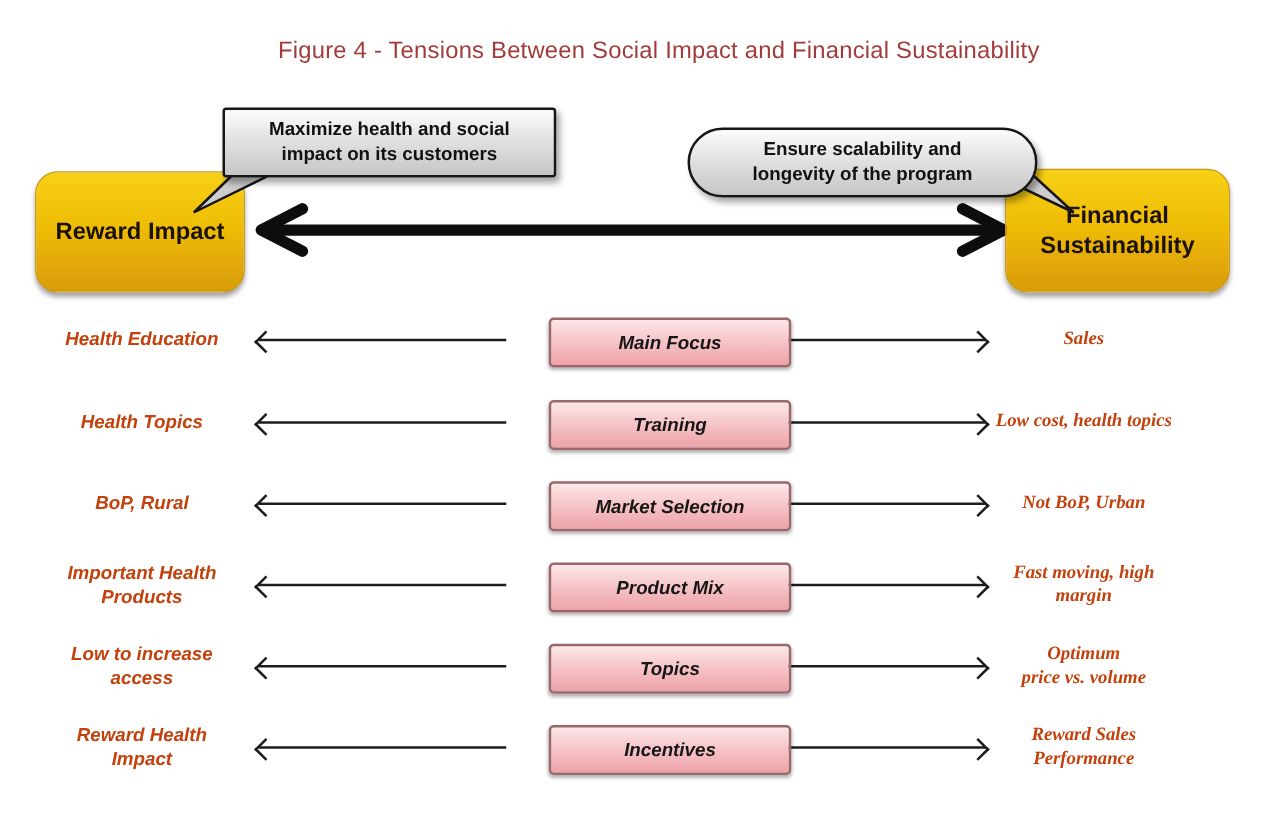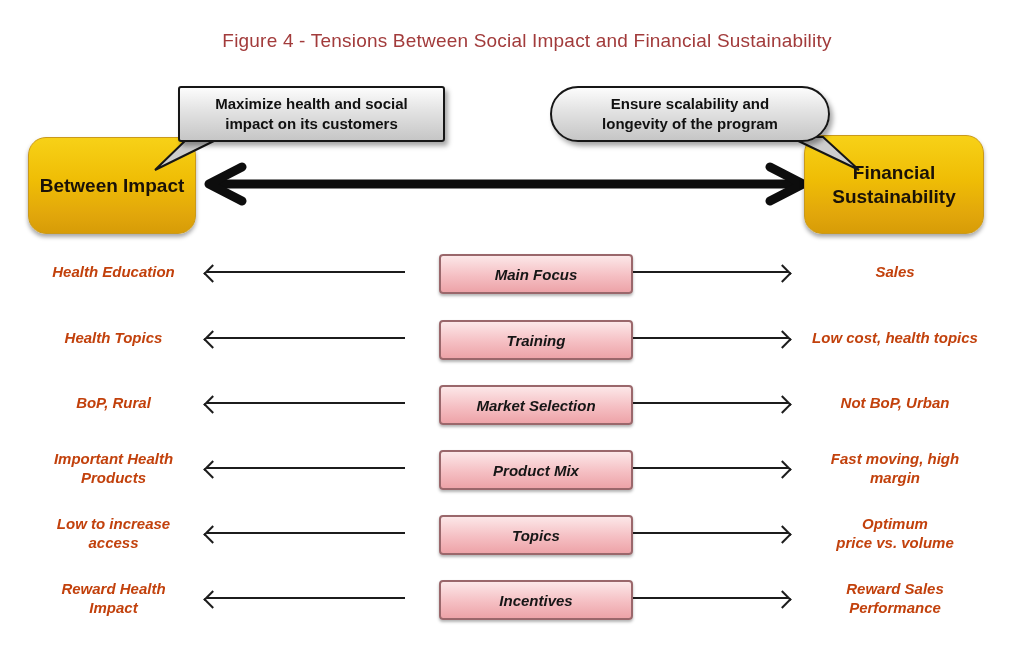--- a/index.html
+++ b/index.html
@@ -15,21 +15,21 @@
   .bubble{
     position:absolute;z-index:4;
     background:linear-gradient(#fcfcfc,#e2e2e2 45%,#c6c6c6);
     border:2px solid #161616;border-radius:3px;
     box-shadow:3px 4px 5px rgba(0,0,0,.35);
     display:flex;align-items:center;justify-content:center;
     font-weight:bold;font-size:15px;color:#111;
     text-align:center;white-space:pre-line;line-height:1.35;
   }
   .bubble-left{left:178px;top:86px;width:263px;height:52px;}
-  .bubble-right{left:550px;top:86px;width:276px;height:52px;border-radius:28px;}
+  .bubble-right{left:550px;top:102px;width:276px;height:52px;border-radius:28px;}
   .bubble-tail{position:absolute;z-index:3;}
   .bubble-tail-left{left:152px;top:136px;}
   .bubble-tail-right{left:785px;top:136px;}
 
   
   .pole{
     position:absolute;z-index:2;
     background:linear-gradient(#f7d117 0%,#efbd05 45%,#e2a70b 80%,#d79c07 100%);
     border:1px solid #c9991c;border-radius:18px;
     box-shadow:0 3px 4px rgba(0,0,0,.35);
@@ -44,21 +44,21 @@
 
   
   .row{position:absolute;left:0;width:1024px;height:60px;}
   .side-label{
     position:absolute;top:0;height:60px;
     display:flex;align-items:center;justify-content:center;
     font-weight:bold;font-style:italic;font-size:15px;color:#c2410c;
     text-align:center;white-space:pre-line;line-height:1.3;
   }
   .side-label.left{left:22px;width:183px;}
-  .side-label.right{left:787px;width:216px;}
+  .side-label.right{left:759px;width:216px;font-family:Liberation Serif, serif;}
 
   .pill{
     position:absolute;left:405px;top:12px;width:190px;height:36px;z-index:2;
     background:linear-gradient(#fce7e8 0%,#f5bfc3 55%,#eda3a8 100%);
     border:2px solid #9a676b;border-radius:4px;
     box-shadow:0 2px 3px rgba(0,0,0,.3);
     display:flex;align-items:center;justify-content:center;
     font-weight:bold;font-style:italic;font-size:15px;color:#161616;margin-left:34px;
   }
 
@@ -82,21 +82,21 @@
 <div class="stage">
 
   <div class="fig-title">Figure 4 - Tensions Between Social Impact and Financial Sustainability</div>
 
   <svg class="big-arrow" width="620" height="44" viewBox="0 0 620 44">
     <line x1="16" y1="22" x2="604" y2="22" stroke="#0d0d0d" stroke-width="9"></line>
     <polyline points="46,5 13,22 46,39" fill="none" stroke="#0d0d0d" stroke-width="9" stroke-linecap="round" stroke-linejoin="round"></polyline>
     <polyline points="574,5 607,22 574,39" fill="none" stroke="#0d0d0d" stroke-width="9" stroke-linecap="round" stroke-linejoin="round"></polyline>
   </svg>
 
-  <div class="pole pole-left">Between Impact</div>
+  <div class="pole pole-left">Reward Impact</div>
   <div class="pole pole-right">Financial
 Sustainability</div>
 
   <svg class="bubble-tail bubble-tail-left" width="75" height="36" viewBox="0 0 75 36">
     <polygon points="37,1 70,1 3,34" fill="#cdcdcd" stroke="#161616" stroke-width="2"></polygon>
   </svg>
   <svg class="bubble-tail bubble-tail-right" width="78" height="36" viewBox="0 0 78 36">
     <polygon points="5,1 38,1 74,34" fill="#cdcdcd" stroke="#161616" stroke-width="2"></polygon>
   </svg>
 

